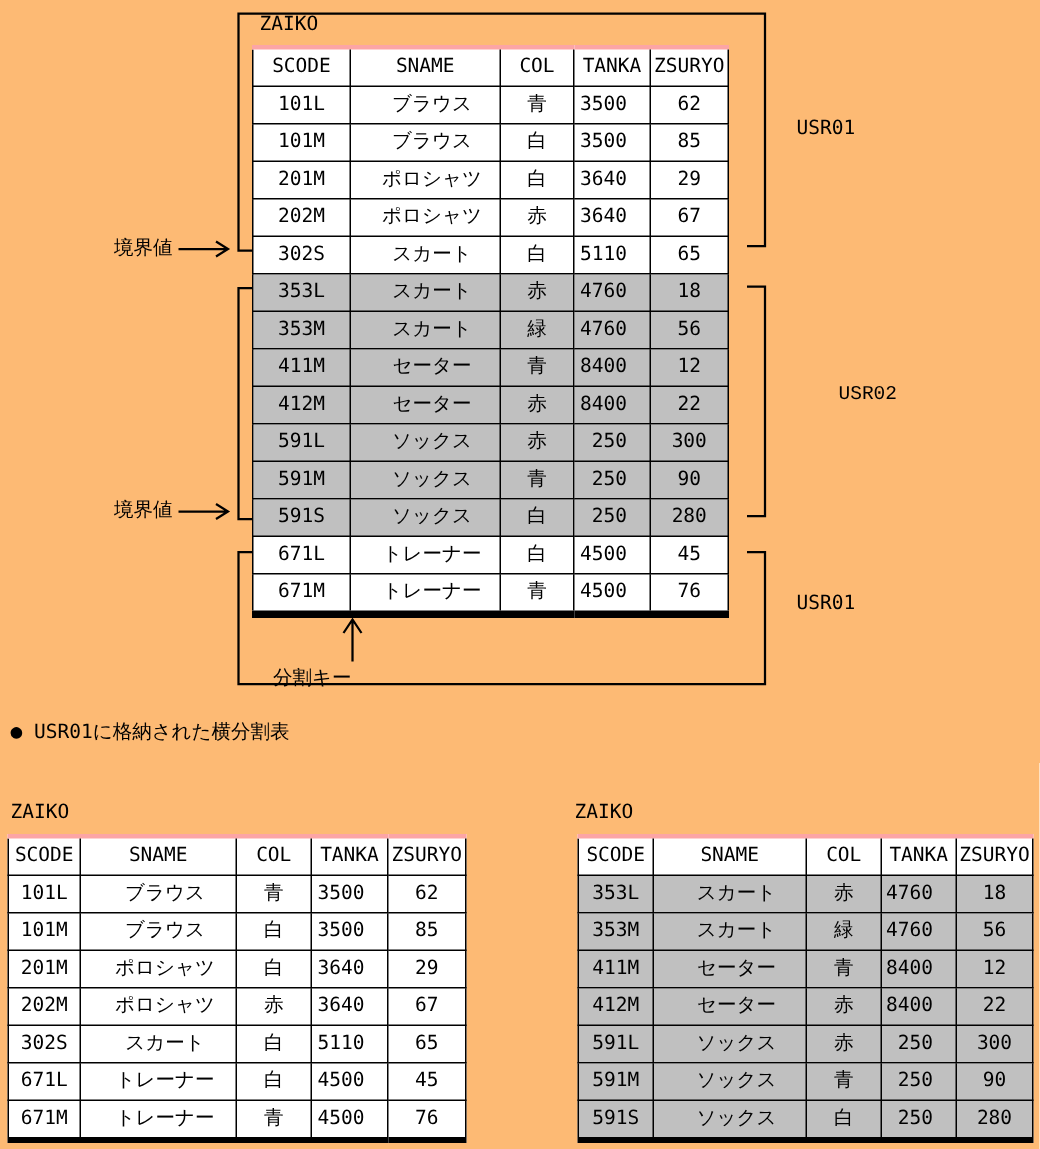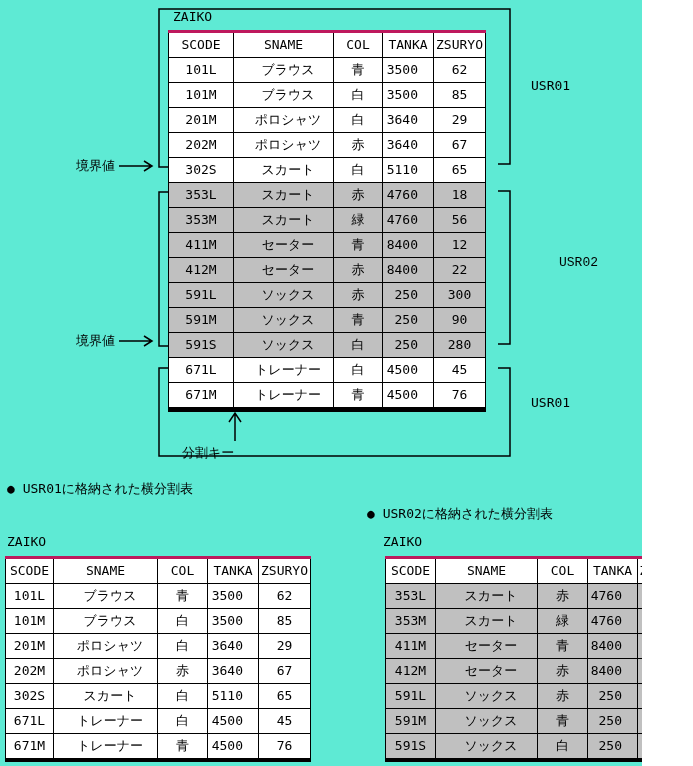--- a/index.html
+++ b/index.html
@@ -2,36 +2,36 @@
 <html style="--hl: #c0c0c0;"><head>
 <meta charset="utf-8">
 <style>
   * { margin:0; padding:0; box-sizing:border-box; }
   html,body { background:#fff; }
   body {
     font-family:"DejaVu Sans Mono","Liberation Mono",monospace;
     color:#000;
   }
   .canvas {
-    position:relative; width:642px; height:766px; background:#5eead4; overflow:hidden;
+    position:relative; width:693px; height:766px; background:#fdba74; overflow:hidden;
   }
   .overlay { position:absolute; left:0; top:0; pointer-events:none; }
   .ln { fill:none; stroke:#000; stroke-width:1.5; }
   .lbl {
     position:absolute; font-size:13px; line-height:14px; white-space:nowrap;
   }
   table.tbl {
     position:absolute; border-collapse:collapse; table-layout:fixed; background:#fff;
   }
   .tbl th, .tbl td {
     border:1px solid #000; font-weight:normal; font-size:13px;
     height:24px; line-height:24px; text-align:center; padding:0;
     overflow:hidden; white-space:nowrap;
   }
-  .tbl thead th { border-top:3px solid #be185d;text-align:center; }
+  .tbl thead th { border-top:3px solid #fca5a5;text-align:center; }
   .tbl.bb5 tbody tr:last-child td { border-bottom:5px solid #000; }
   .tbl.bb4 tbody tr:last-child td { border-bottom:4px solid #000; }
   .tbl td.c-sname { text-align:center; padding-left:9px; }
   .tbl td.c-tanka { text-align:right; padding-right:15px; }
   .tbl tr.hl td { background: var(--hl, #c0c0c0); }
 </style>
 </head>
 <body>
 
 <div class="canvas">
@@ -241,21 +241,20 @@
         <tr>
           <td class="c-scode">671M</td>
           <td class="c-sname">トレーナー</td>
           <td class="c-col">青</td>
           <td class="c-tanka">4500</td>
           <td class="c-zsuryo">76</td>
         </tr>
       </tbody>
   </table>
 
-  <span class="lbl" style="left:367px; top:507px;"><span>●</span>&nbsp;<span>USR02に格納された横分割表</span></span>
   <span class="lbl" style="left:383px; top:535px;">ZAIKO</span>
 
   <table class="tbl bb4" style="left:385px; top:556px; width:303px;">
     <colgroup>
       <col style="width:50px">
         <col style="width:102px">
         <col style="width:50px">
       <col style="width:50px">
         <col style="width:51px">
     </colgroup>

